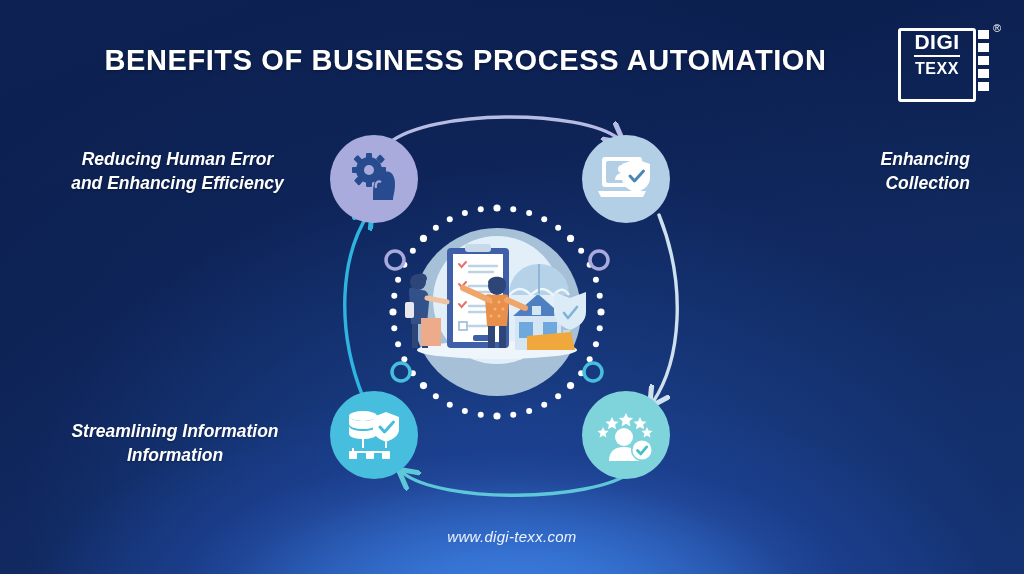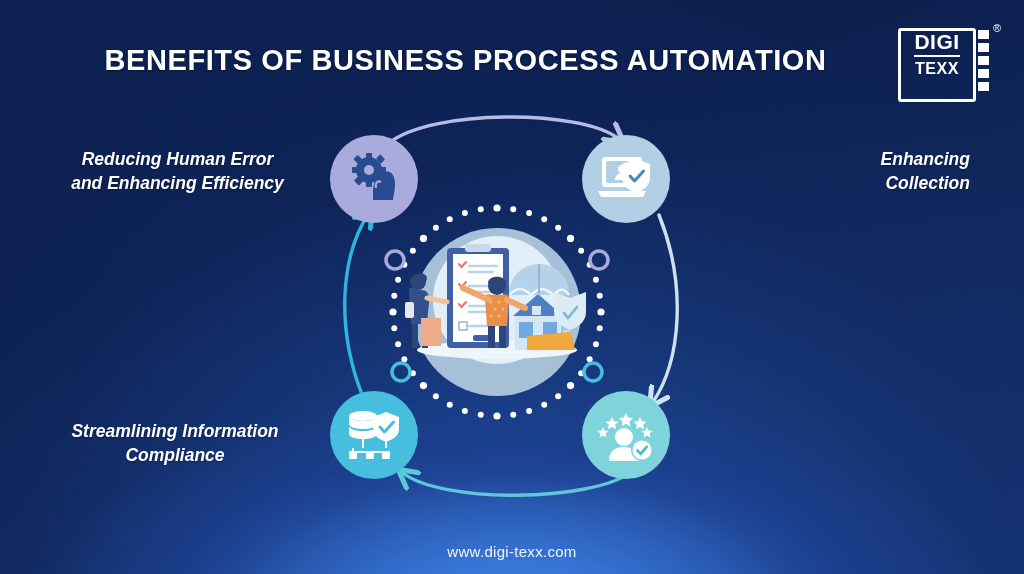--- a/index.html
+++ b/index.html
@@ -109,26 +109,27 @@
     font-style: italic;
   }
   .label-tl { left: 35px;  top: 148px; width: 285px; text-align: center; }
   .label-bl { left: 25px;  top: 408px; width: 300px; text-align: center; margin-top: 12px; }
   .label-tr { left: 700px; top: 148px; width: 270px; text-align: right; }
   .label-br { left: 690px; top: 408px; width: 300px; text-align: center; }
 
   .footer {
     position: absolute;
     left: 0; right: 0;
-    bottom: 14px;
+    bottom: 29px;
     text-align: center;
     color: #eef4ff;
     font-size: 15px;
     letter-spacing: 0.3px;
     z-index: 6;
+    font-style: italic;
   }
 
   
   .diagram {
     position: absolute;
     left: 281px;
     top: 105px;
     width: 462px;
     height: 400px;
     z-index: 4;
@@ -184,21 +185,21 @@
   <div class="label label-tl">
     <div>Reducing Human Error</div>
     <div>and Enhancing Efficiency</div>
   </div>
   <div class="label label-tr">
     <div>Enhancing</div>
     <div>Collection</div>
   </div>
   <div class="label label-bl">
     <div>Streamlining Information</div>
-    <div>Compliance</div>
+    <div>Information</div>
   </div>
 
   <div class="diagram">
 
     <svg class="svg-layer" width="462" height="400" viewBox="0 0 462 400">
       <defs>
         <marker id="hd-top" markerWidth="7" markerHeight="7" refX="4.2" refY="3.5" orient="auto">
           <path d="M0.6,0.6 L6,3.5 L0.6,6.4" fill="none" stroke="#b6bce4" stroke-width="1.5" stroke-linecap="round" stroke-linejoin="round"></path>
         </marker>
         <marker id="hd-right" markerWidth="7" markerHeight="7" refX="4.2" refY="3.5" orient="auto">

